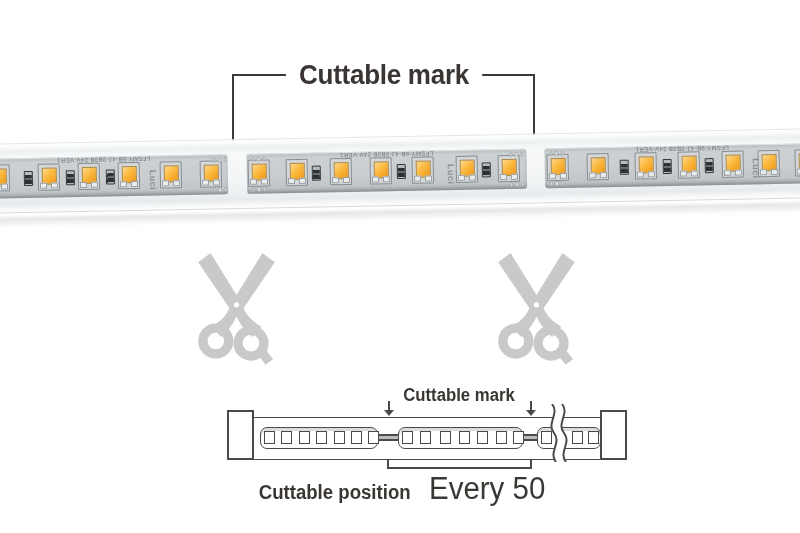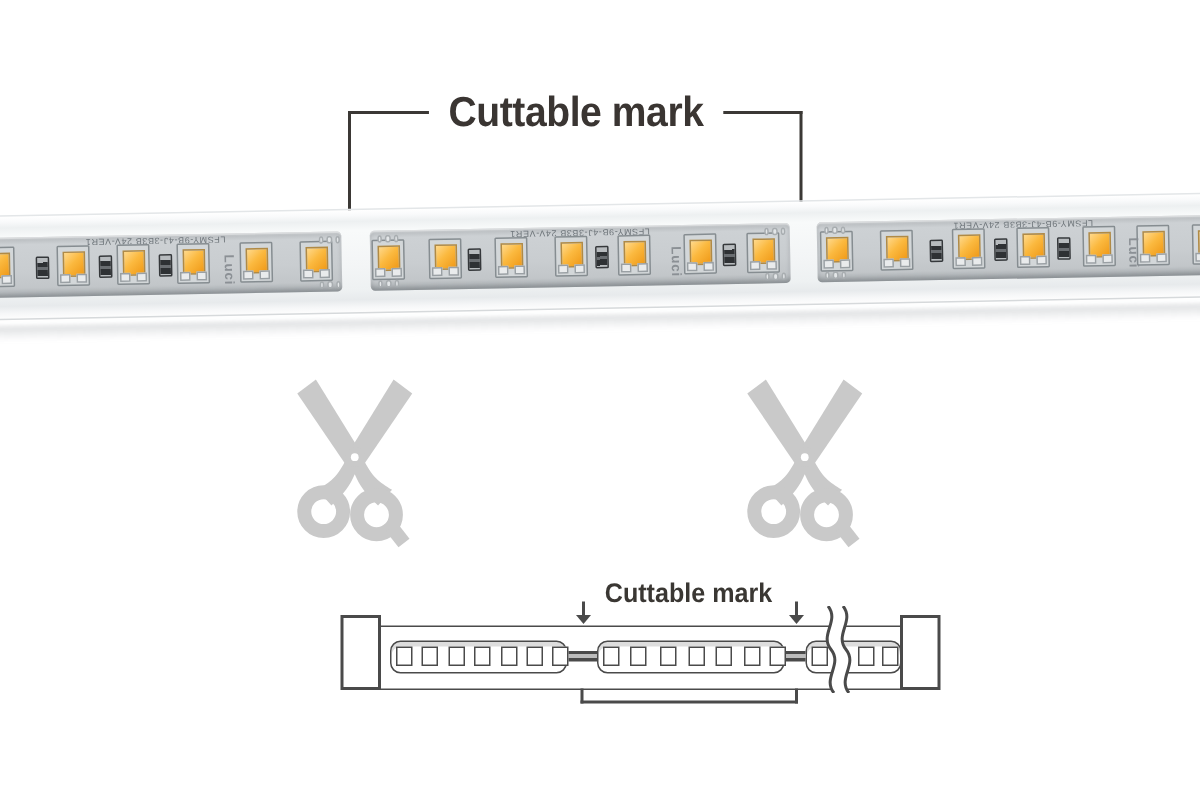--- a/index.html
+++ b/index.html
@@ -318,14 +318,18 @@
       <div class="dg-arrow-head" style="left: 526px; top: 410px;"></div>
     </div>
   <div class="dg-break">
     <svg viewBox="0 0 26 58" width="26" height="58">
       <path d="M5,0 C13,10 -1,19 7,29 C15,39 1,48 9,58 L19,58 C11,48 25,39 17,29 C9,19 23,10 15,0 Z" fill="#ffffff"></path>
       <path d="M5,0 C13,10 -1,19 7,29 C15,39 1,48 9,58" fill="none" stroke="#4a4a4a" stroke-width="2"></path>
       <path d="M15,0 C23,10 9,19 17,29 C25,39 11,48 19,58" fill="none" stroke="#4a4a4a" stroke-width="2"></path>
     </svg>
   </div>
   <div class="dg-bracket"></div>
+  <div class="dg-caption">
+    <span class="pos">Cuttable position</span>
+    <span class="every">Every 50</span>
+  </div>
 
 </div>
 
 </body></html>

